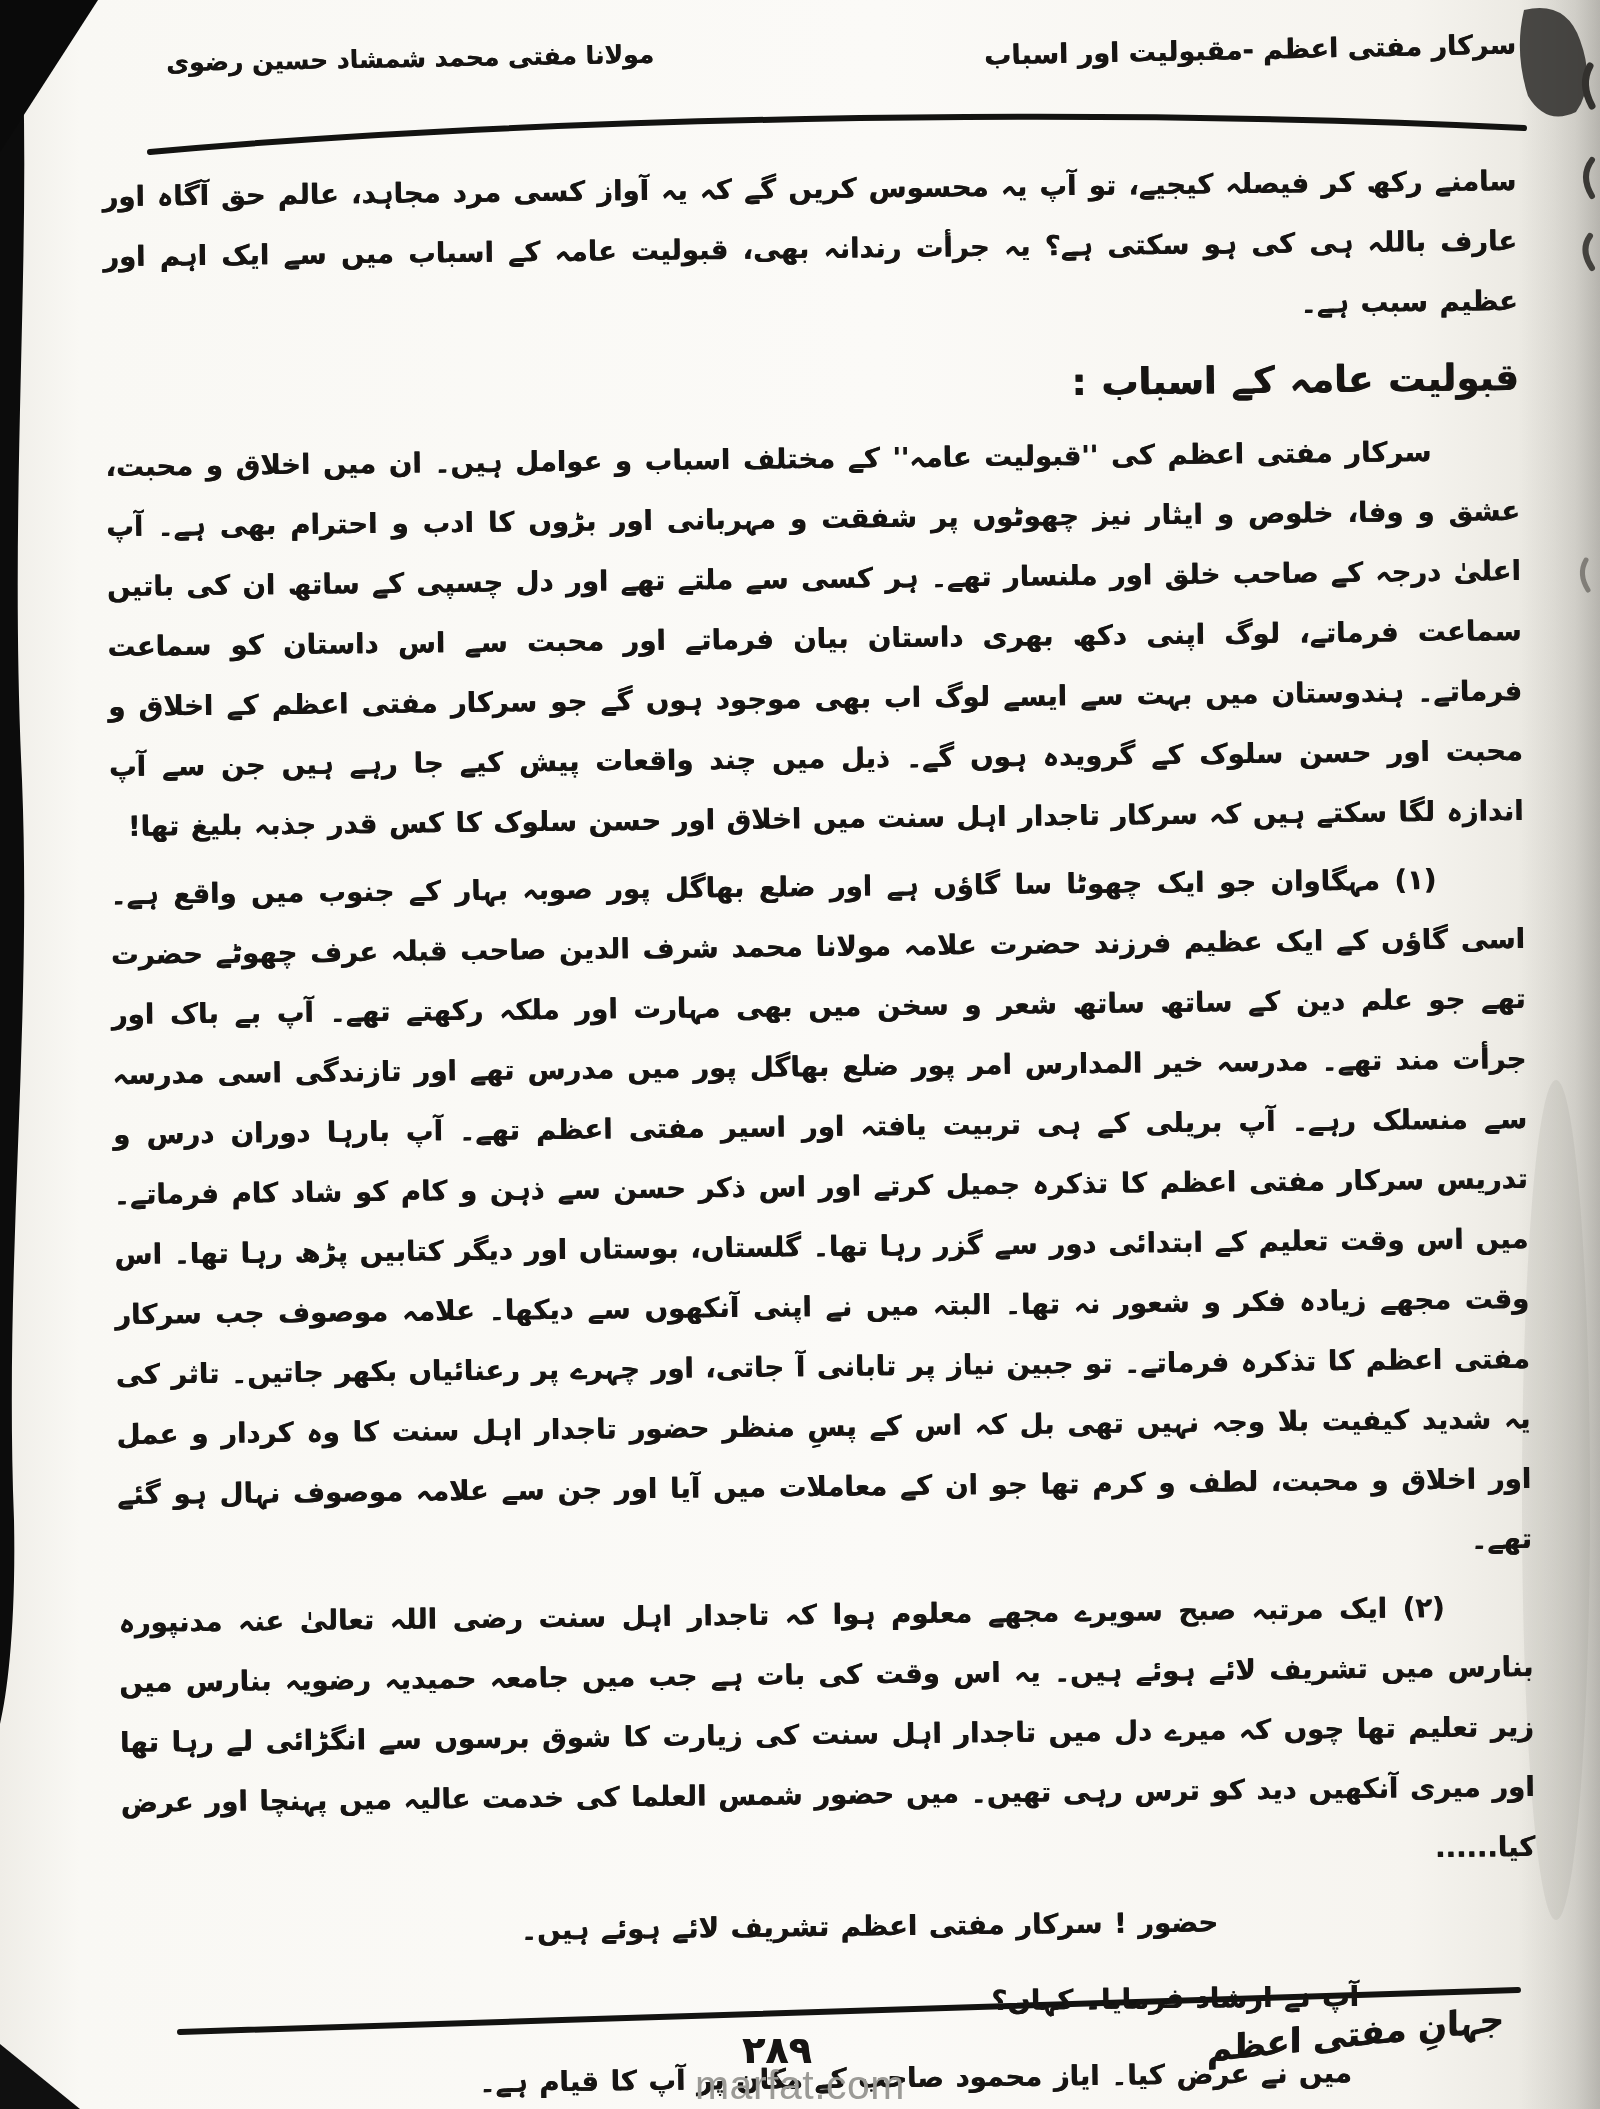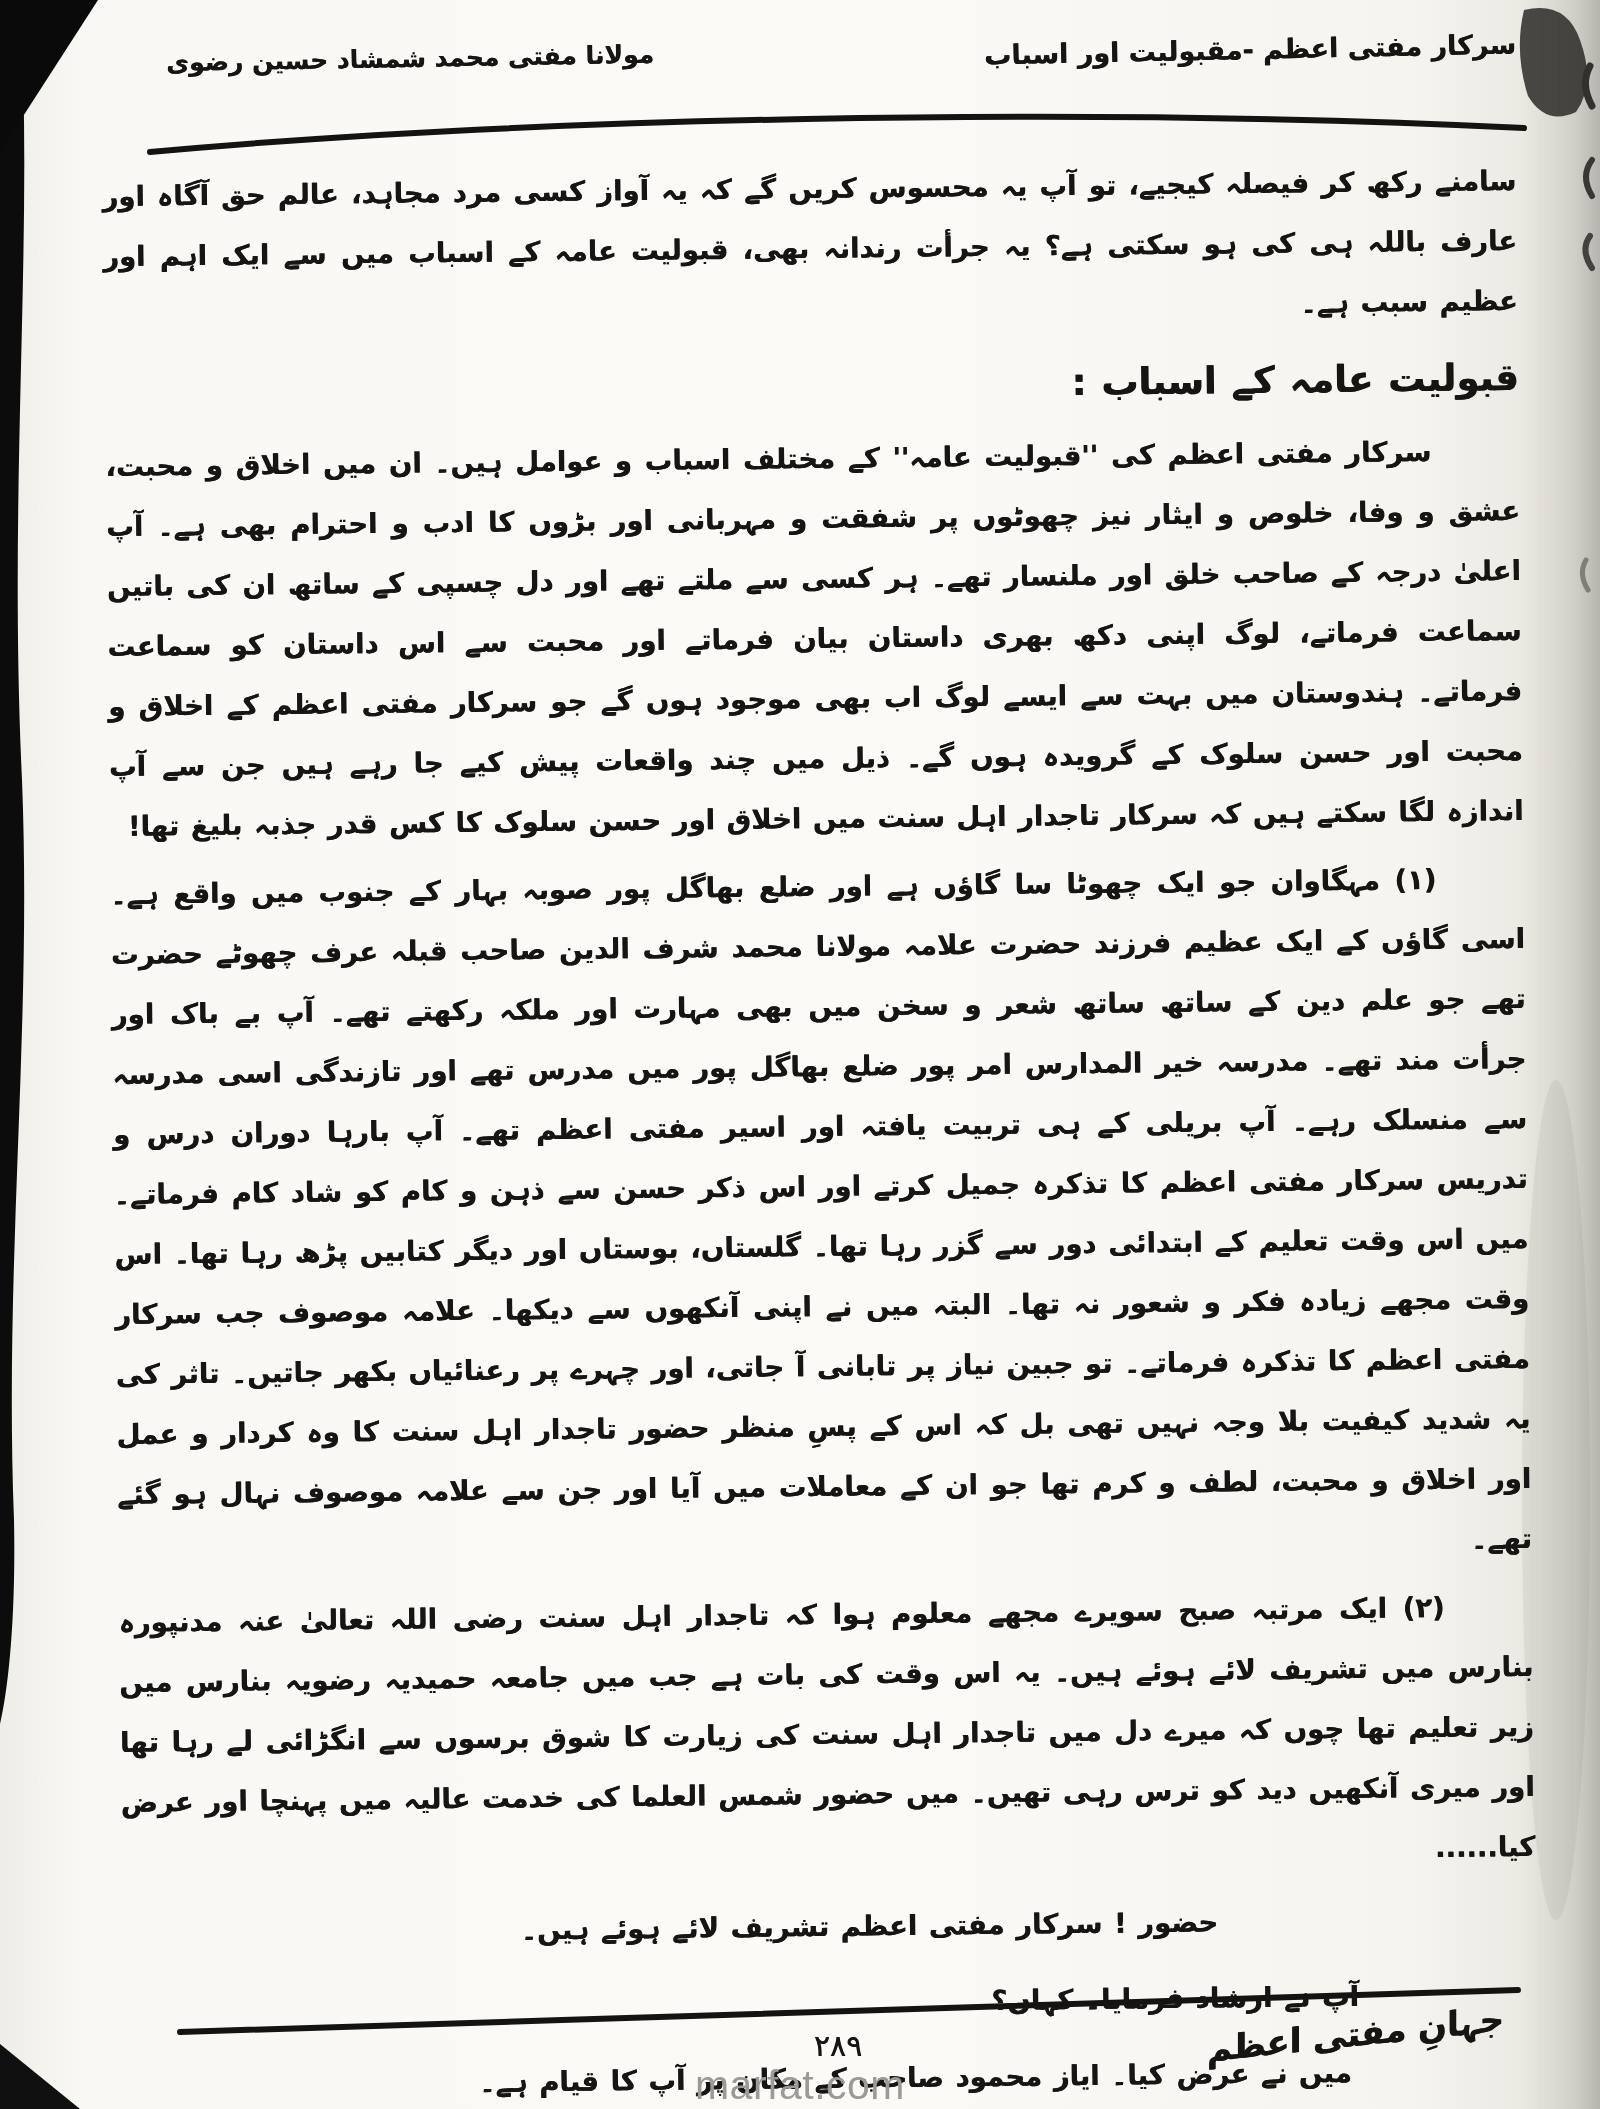--- a/index.html
+++ b/index.html
@@ -26,22 +26,22 @@
     margin:16px 0 10px 0;font-size:37px;line-height:64px;font-weight:800;
     letter-spacing:1px;text-shadow:.8px 0 0 currentColor;
   }
   .dlg{line-height:68px;text-align:right;}
   .dlg.d1{padding-right:318px;}
   .dlg.d2{padding-right:178px;}
   .dlg.d3{padding-right:186px;}
   
   .ftr-title{position:absolute;right:96px;top:2014px;font-size:34px;font-weight:800;direction:rtl;
     transform:rotate(-6deg) skewX(-6deg);text-shadow:.8px 0 0 currentColor;}
-  .ftr-page{position:absolute;left:742px;top:2028px;width:120px;text-align:right;
-    font-size:30px;font-weight:400;direction:rtl;text-shadow:.6px 0 0 currentColor;}
+  .ftr-page{position:absolute;left:742px;top:2028px;width:120px;text-align:left;
+    font-size:38px;font-weight:700;direction:rtl;text-shadow:.6px 0 0 currentColor;}
   .ftr-mark{position:absolute;left:660px;top:2062px;width:280px;text-align:center;
     font-family:"Liberation Sans","DejaVu Sans",sans-serif;font-size:41px;font-weight:400;
     color:#9b9a96;letter-spacing:.5px;}
 </style>
 </head>
 <body>
 
 <div class="page">
 
   <svg class="artifacts" viewBox="0 0 1600 2109" xmlns="http://www.w3.org/2000/svg">

